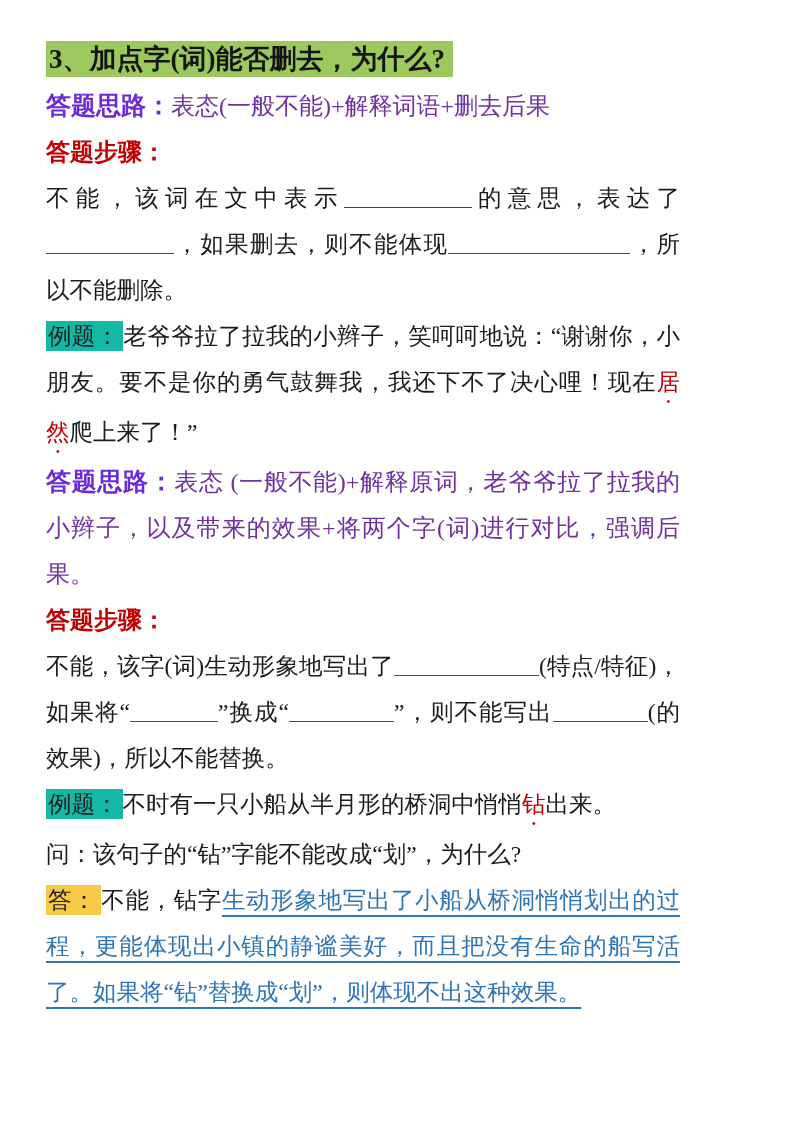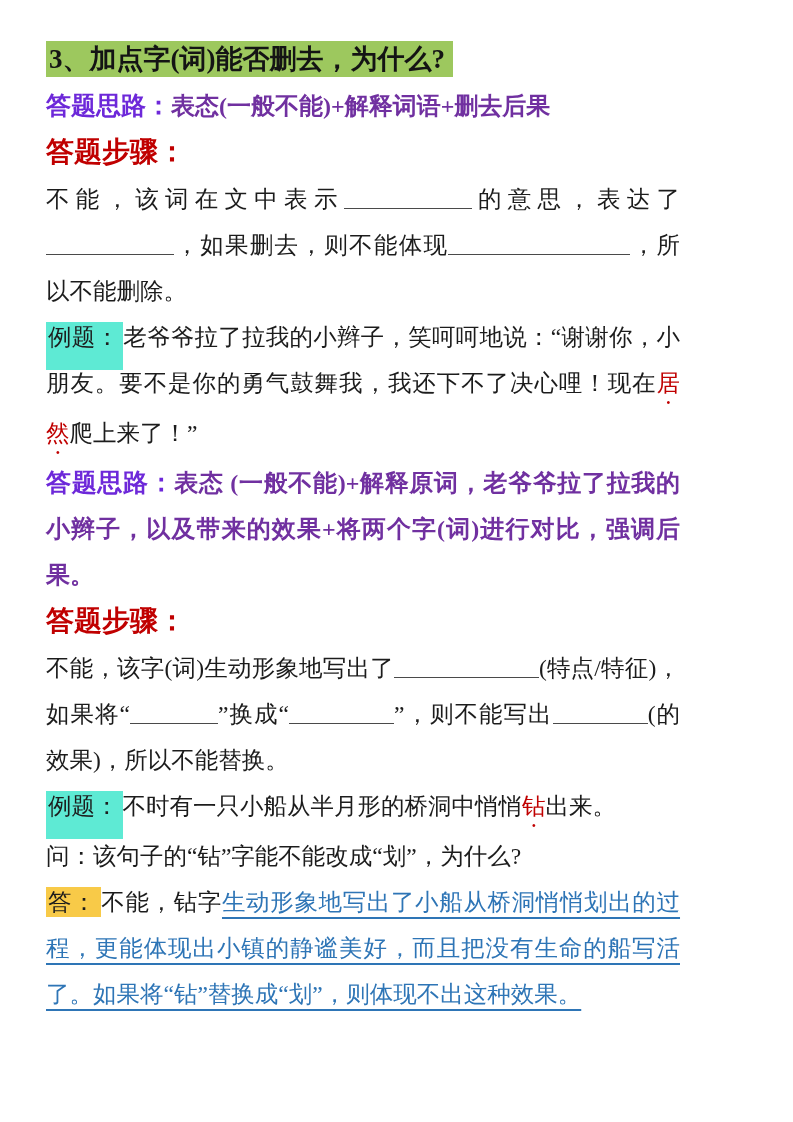--- a/index.html
+++ b/index.html
@@ -28,36 +28,36 @@
   }
   .hl-green {
     background: #9dc85e;
     font-weight: 700;
     font-size: 27px;
     color: #141414;
     padding: 3px 8px 3px 3px;
   }
   .purple {
     color: #7030a0;
-    font-weight: 700;
+    font-weight: 400;
     font-size: 24px;
   }
   .red-bold {
     color: #c00000;
     font-weight: 700;
-    font-size: 28px;
+    font-size: 24px;
   }
   .label-black {
     color: #6d28d9;
     font-weight: 700;
     font-size: 25px;
   }
   .hl-blue {
-    background: #5eead4;
-    padding: 2px 4px 20px 2px;
+    background: #14b8a6;
+    padding: 2px 4px 2px 2px;
   }
   .hl-yellow {
     background: #f8ca48;
     padding: 2px 5px 2px 2px;
   }
   .blue-u {
     color: #2e75b6;
     text-decoration: underline;
     text-decoration-thickness: 1.5px;
     text-underline-offset: 7px;

